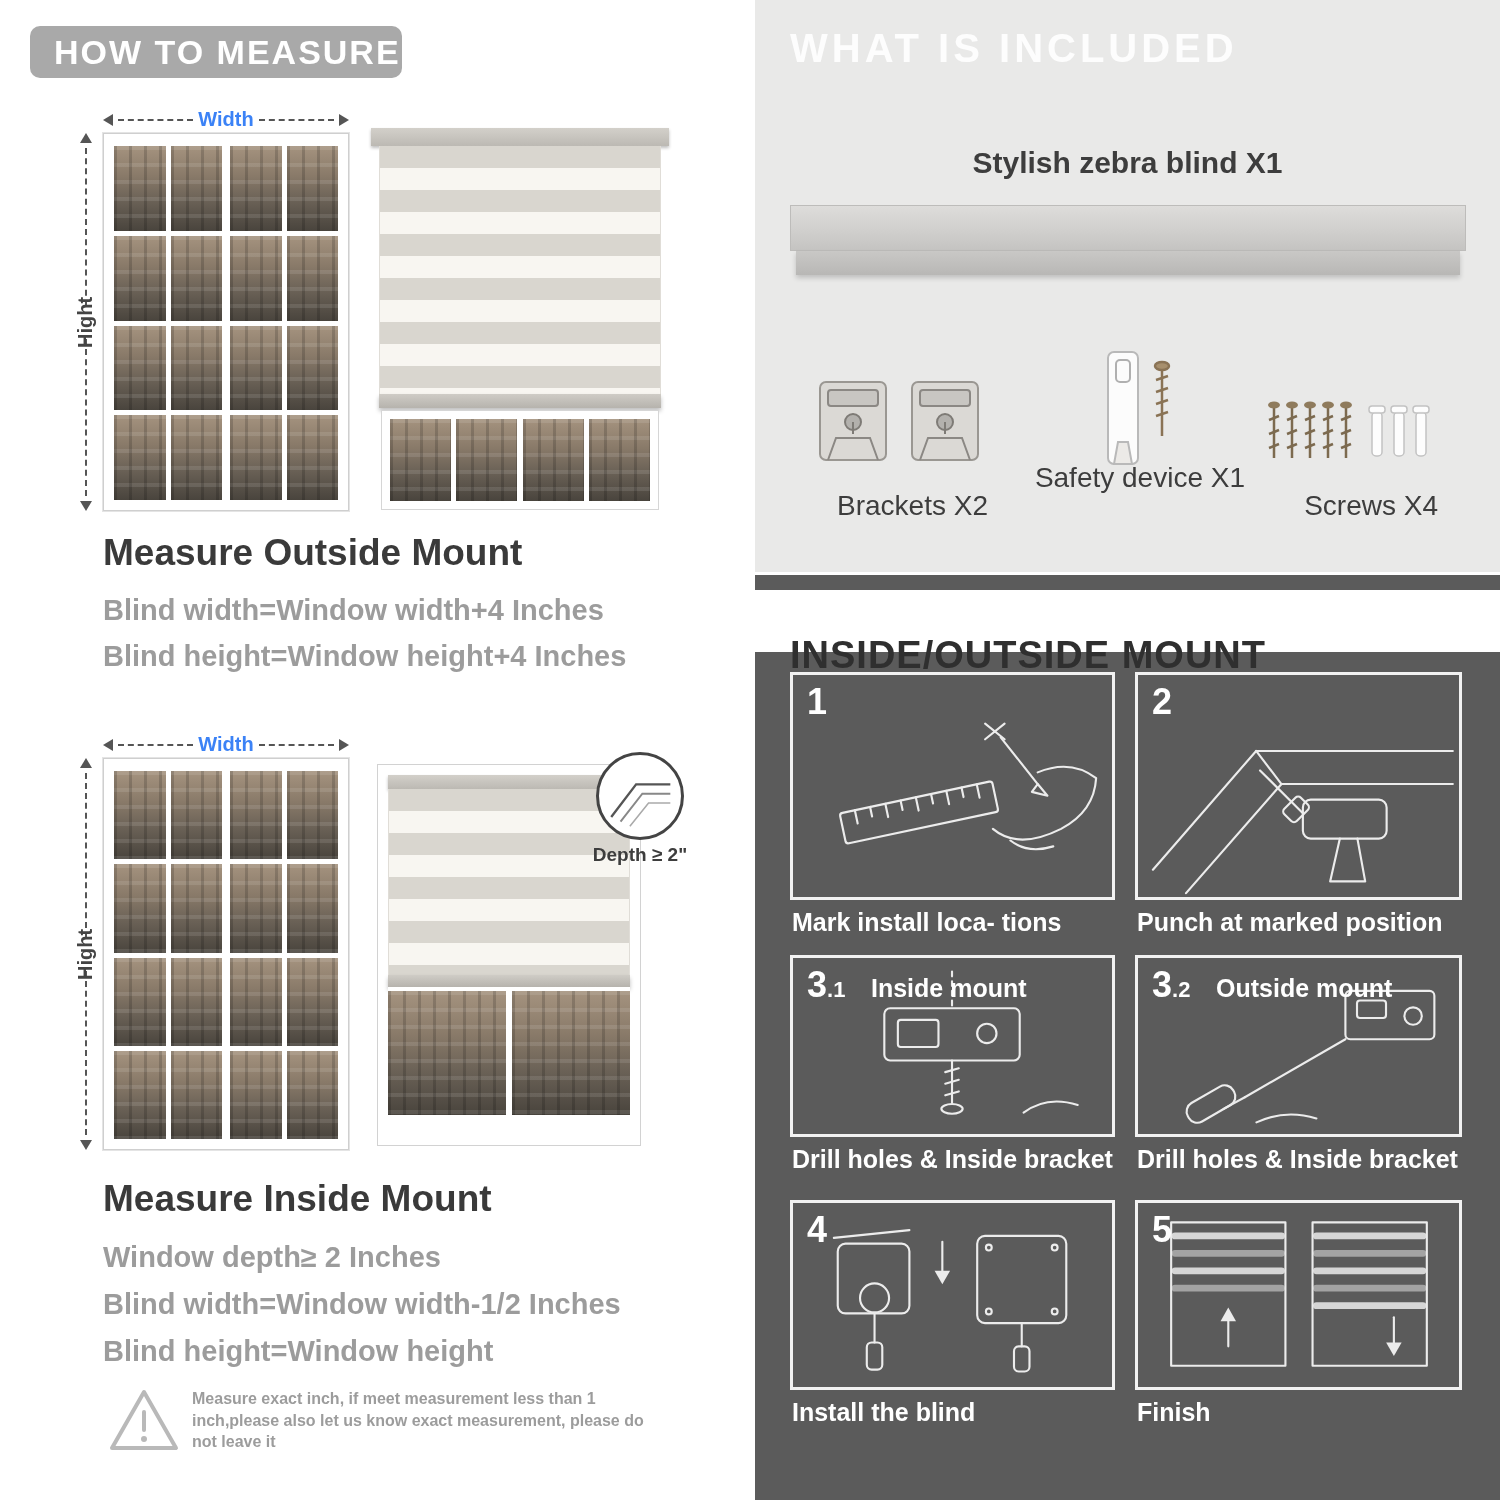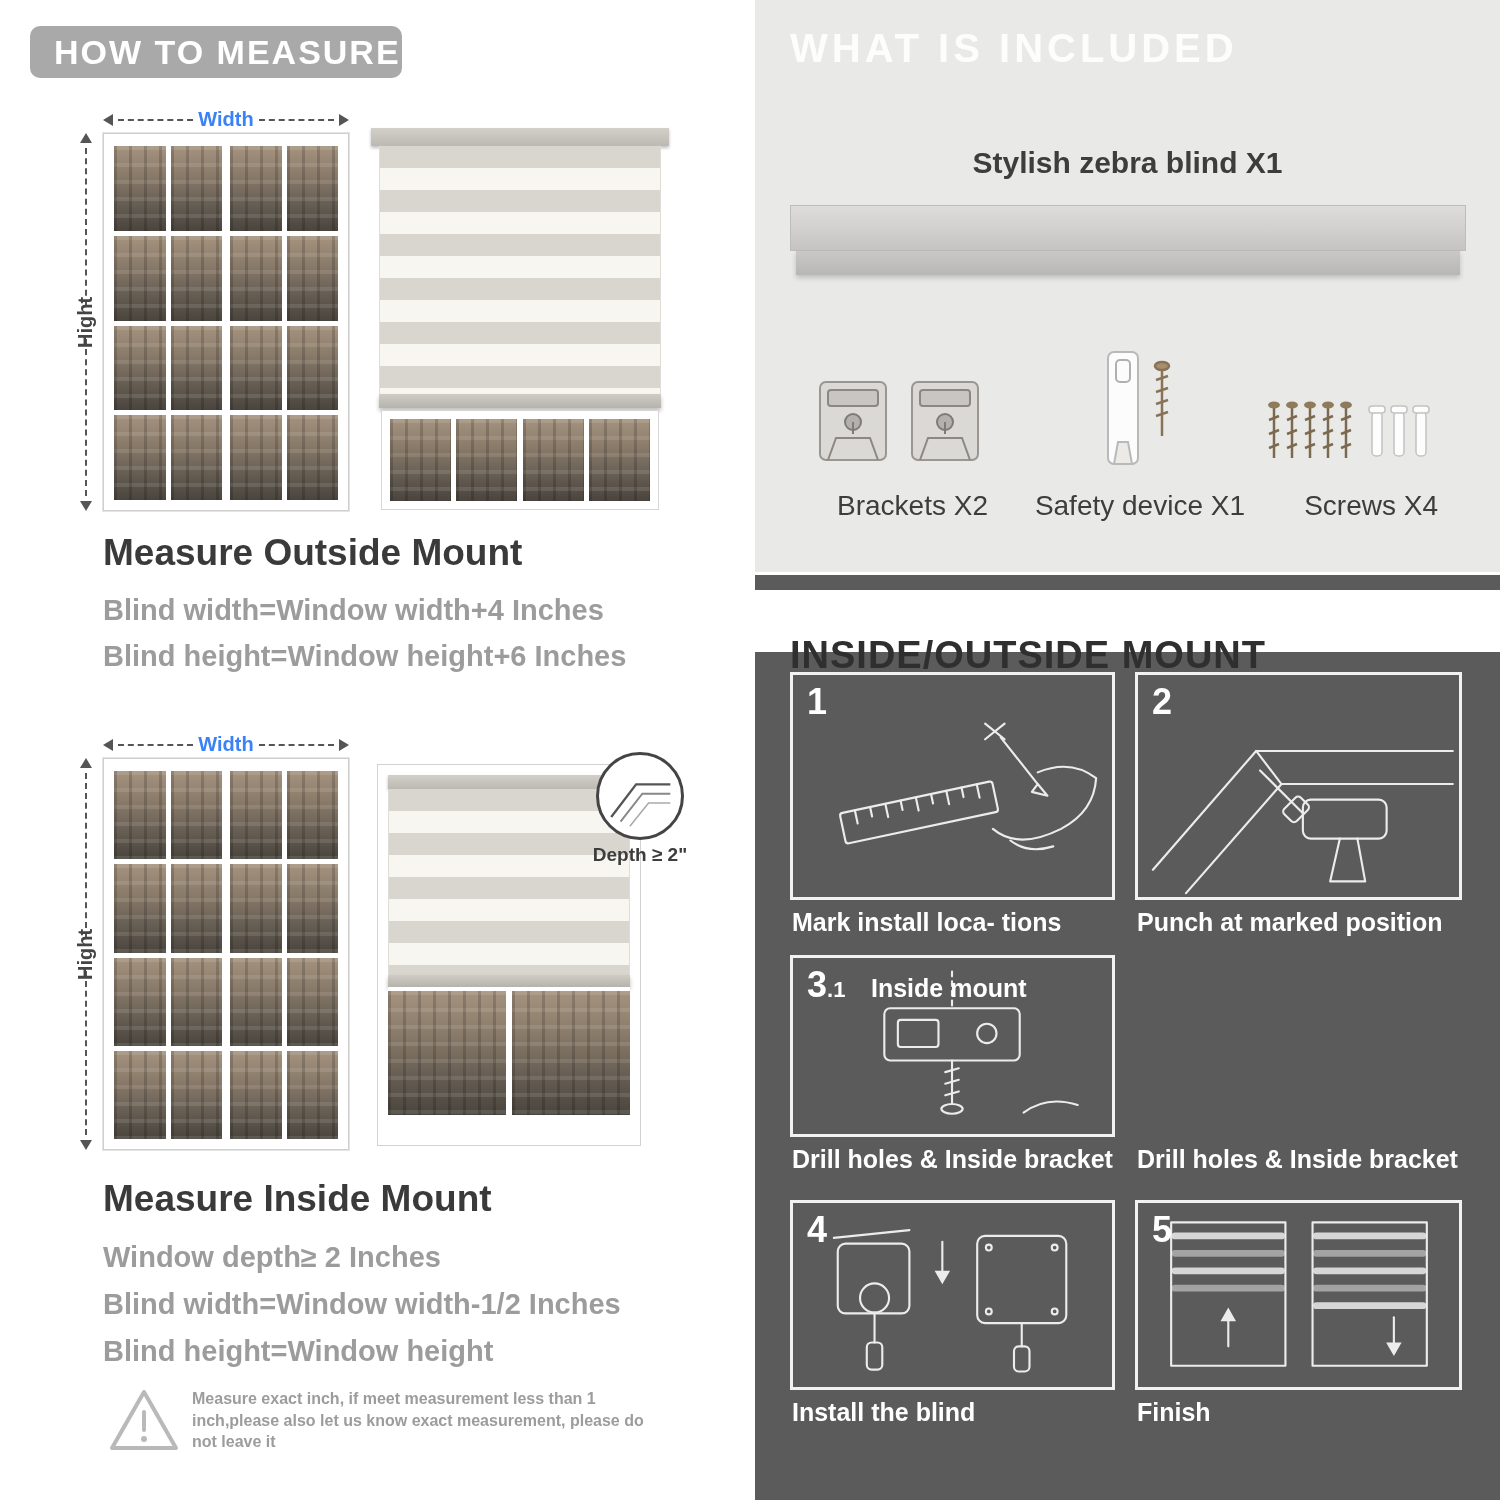--- a/index.html
+++ b/index.html
@@ -161,21 +161,21 @@
       </div>
       <div class="sash" style="grid-template-rows:1fr;grid-template-columns:repeat(2,1fr);">
         <div class="pane"></div>
           <div class="pane"></div>
       </div>
     </div>
   </div>
 
   <div class="abs sec-title" style="left:103px;top:532px;">Measure Outside Mount</div>
   <div class="abs gray-line" style="left:103px;top:594px;">Blind width=Window width+4 Inches</div>
-  <div class="abs gray-line" style="left:103px;top:640px;">Blind height=Window height+6 Inches</div>
+  <div class="abs gray-line" style="left:103px;top:640px;">Blind height=Window height+4 Inches</div>
 
   <div class="abs h-arrow" style="left:103px;top:733px;width:246px;">
     <span class="tri-l"></span>
     <span class="dash"></span>
     <span class="arrow-label">Width</span>
     <span class="dash"></span>
     <span class="tri-r"></span>
   </div>
 
   <div class="abs v-arrow" style="left:74px;top:758px;height:392px;width:24px;">
@@ -316,21 +316,21 @@
       <rect x="110" y="20" width="10" height="44" rx="4"></rect>
       <rect x="132" y="20" width="10" height="44" rx="4"></rect>
       <rect x="154" y="20" width="10" height="44" rx="4"></rect>
       <rect x="107" y="14" width="16" height="7" rx="3"></rect>
       <rect x="129" y="14" width="16" height="7" rx="3"></rect>
       <rect x="151" y="14" width="16" height="7" rx="3"></rect>
     </g>
   </svg>
 
   <div class="abs item-label" style="left:812px;top:490px;width:176px;">Brackets X2</div>
-  <div class="abs item-label" style="left:1025px;top:490px;width:220px;">Safety device X1</div>
+  <div class="abs item-label" style="left:1025px;top:462px;width:220px;">Safety device X1</div>
   <div class="abs item-label" style="left:1262px;top:490px;width:176px;">Screws X4</div>
 
   <div class="abs dark-block"></div>
   <div class="abs mount-band"></div>
   <div class="abs mount-title">INSIDE/OUTSIDE MOUNT</div>
 
   <div class="abs panel" style="left:790px;top:672px;width:325px;height:228px;">
     <svg viewBox="0 0 325 228">
       <g class="ln">
         <g transform="rotate(-12 130 150)">
@@ -385,20 +385,35 @@
         <line x1="155" y1="142" x2="169" y2="138"></line>
         <ellipse cx="162" cy="156" rx="11" ry="5"></ellipse>
         <path d="M236 160 q24 -18 56 -8"></path>
       </g>
     </svg>
     <span class="pnum"><span>3</span><span class="psub">.1</span></span>
     <span class="ptitle">Inside mount</span>
   </div>
   <div class="abs pcap" style="left:792px;top:1145px;width:325px;">Drill holes &amp;  Inside bracket</div>
 
+  <div class="abs panel" style="left:1135px;top:955px;width:327px;height:182px;">
+    <svg viewBox="0 0 327 182">
+      <g class="ln">
+        <rect x="212" y="34" width="92" height="50" rx="5"></rect>
+        <circle cx="282" cy="60" r="9"></circle>
+        <rect x="224" y="44" width="30" height="18" rx="3"></rect>
+        <line x1="212" y1="84" x2="108" y2="144"></line>
+        <line x1="108" y1="144" x2="86" y2="156"></line>
+        <rect x="46" y="140" width="54" height="22" rx="10" transform="rotate(-30 73 151)"></rect>
+        <path d="M120 170 q30 -14 62 -4"></path>
+      </g>
+    </svg>
+    <span class="pnum"><span>3</span><span class="psub">.2</span></span>
+    <span class="ptitle">Outside mount</span>
+  </div>
   <div class="abs pcap" style="left:1137px;top:1145px;width:327px;">Drill holes &amp;  Inside bracket</div>
 
   <div class="abs panel" style="left:790px;top:1200px;width:325px;height:190px;">
     <svg viewBox="0 0 325 190">
       <g class="ln">
         <path d="M40 36 L118 28"></path>
         <rect x="44" y="42" width="74" height="72" rx="8"></rect>
         <circle cx="82" cy="98" r="15"></circle>
         <line x1="82" y1="114" x2="82" y2="144"></line>
         <rect x="74" y="144" width="16" height="28" rx="5"></rect>

